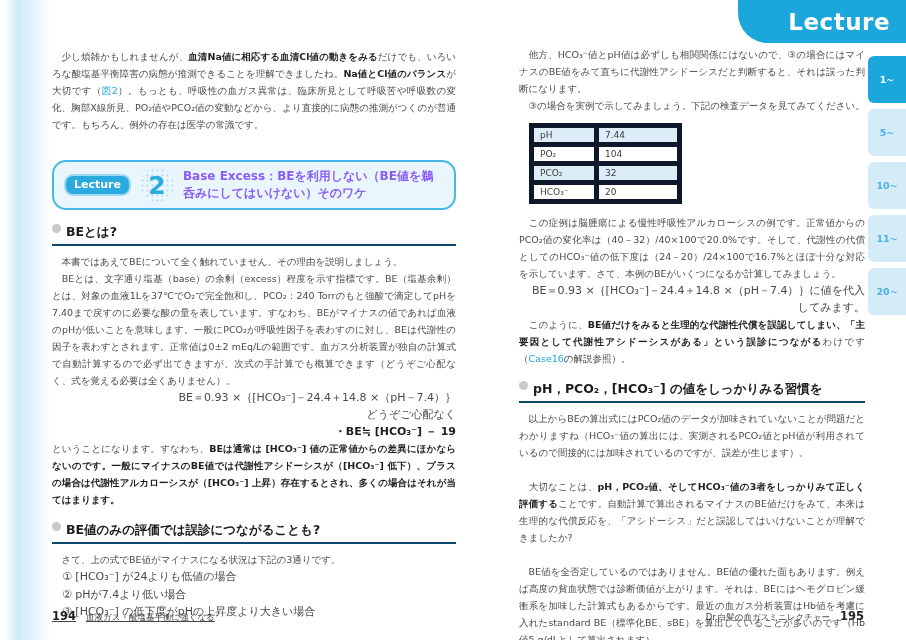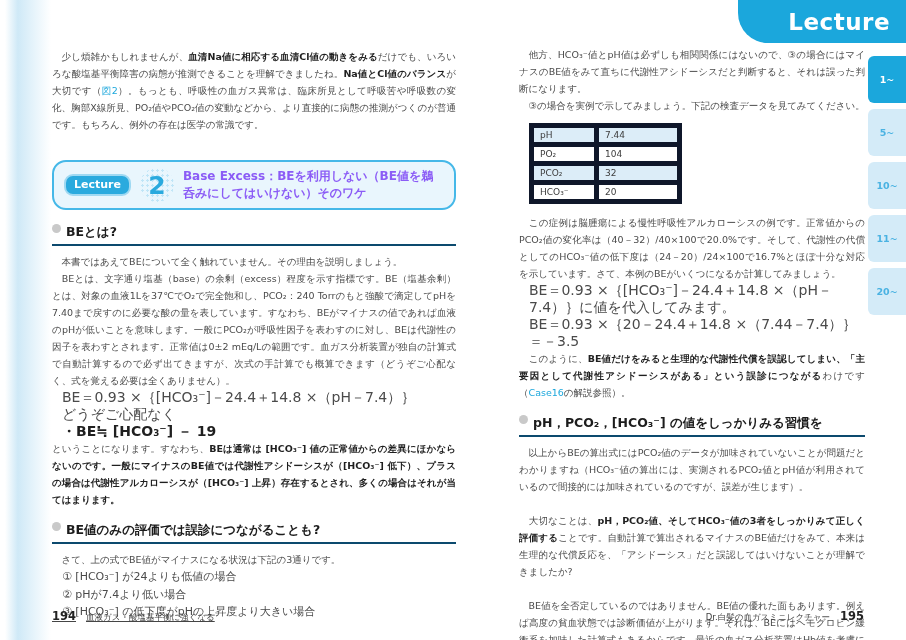--- a/index.html
+++ b/index.html
@@ -29,21 +29,21 @@
     display:flex;align-items:center;justify-content:center;
     font-size:9.5px;font-weight:bold;
   }
   .tab.active{background:#1ba7dc;color:#ffffff;}
   
   .col-left{position:absolute;left:52px;top:48px;width:404px;}
   .col-right{position:absolute;left:519px;top:46px;width:346px;}
   .p{font-size:9.5px;line-height:17px;text-align:justify;margin:0 0 0 0;color:#4a4a4a;}
   .seg-b{font-weight:bold;color:#1f1f1f;}
   .seg-accent{color:#1ba7dc;}
-  .formula{font-size:14px;line-height:17px;padding-left:10px;color:#4a4a4a;}
+  .formula{font-size:11px;line-height:17px;padding-left:10px;color:#4a4a4a;text-align:right;}
   .formula.bold{font-weight:bold;color:#1f1f1f;}
   .list-item{font-size:11px;line-height:17.5px;padding-left:10px;color:#4a4a4a;}
   
   .lecture-box{
     margin-top:27px;display:flex;align-items:center;gap:9px;
     border:2px solid #45b8e8;background:#e9f6fd;border-radius:14px;
     padding:5px 10px;box-sizing:border-box;width:404px;min-height:50px;
   }
   .lecture-badge{
     background:#2aaade;color:#fff;font-weight:bold;font-size:11px;
@@ -148,21 +148,20 @@
       </tr>
       <tr>
         <td class="lt-label">HCO₃⁻</td>
         <td class="lt-value">20</td>
       </tr>
     </tbody>
   </table>
 
   <p class="p">　この症例は脳腫瘍による慢性呼吸性アルカローシスの例です。正常値からのPCO₂値の変化率は（40－32）/40×100で20.0%です。そして、代謝性の代償としてのHCO₃⁻値の低下度は（24－20）/24×100で16.7%とほぼ十分な対応を示しています。さて、本例のBEがいくつになるか計算してみましょう。</p>
   <div class="formula">BE＝0.93 ×｛[HCO₃⁻]－24.4＋14.8 ×（pH－7.4）｝に値を代入してみます。</div>
-  <div class="formula">BE＝0.93 ×｛20－24.4＋14.8 ×（7.44－7.4）｝＝－3.5</div>
   <p class="p"><span>　このように、</span><span class="seg-b">BE値だけをみると生理的な代謝性代償を誤認してしまい、「主要因として代謝性アシドーシスがある」という誤診につながる</span><span>わけです（</span><span class="seg-accent">Case16</span><span>の解説参照）。</span></p>
 
   <div class="sec-head">
     <span class="bullet"></span>
     <span class="txt">pH，PCO₂，[HCO₃⁻] の値をしっかりみる習慣を</span>
   </div>
   <p class="p">　以上からBEの算出式にはPCO₂値のデータが加味されていないことが問題だとわかりますね（HCO₃⁻値の算出には、実測されるPCO₂値とpH値が利用されているので間接的には加味されているのですが、誤差が生じます）。</p>
   <p class="p mt5"><span>　大切なことは、</span><span class="seg-b">pH，PCO₂値、そしてHCO₃⁻値の3者をしっかりみて正しく評価する</span><span>ことです。自動計算で算出されるマイナスのBE値だけをみて、本来は生理的な代償反応を、「アシドーシス」だと誤認してはいけないことが理解できましたか?</span></p>
   <p class="p mt5">　BE値を全否定しているのではありません。BE値の優れた面もあります。例えば高度の貧血状態では診断価値が上がります。それは、BEにはヘモグロビン緩衝系を加味した計算式もあるからです。最近の血ガス分析装置はHb値を考慮に入れたstandard BE（標準化BE、sBE）を算出していることが多いのです（Hb値5 g/dLとして算出されます）。</p>
   <p class="p mt5"><span>　というわけで、</span><span class="seg-b">血ガスデータの中でも最初にBE値には飛びつかないでください</span></p>

